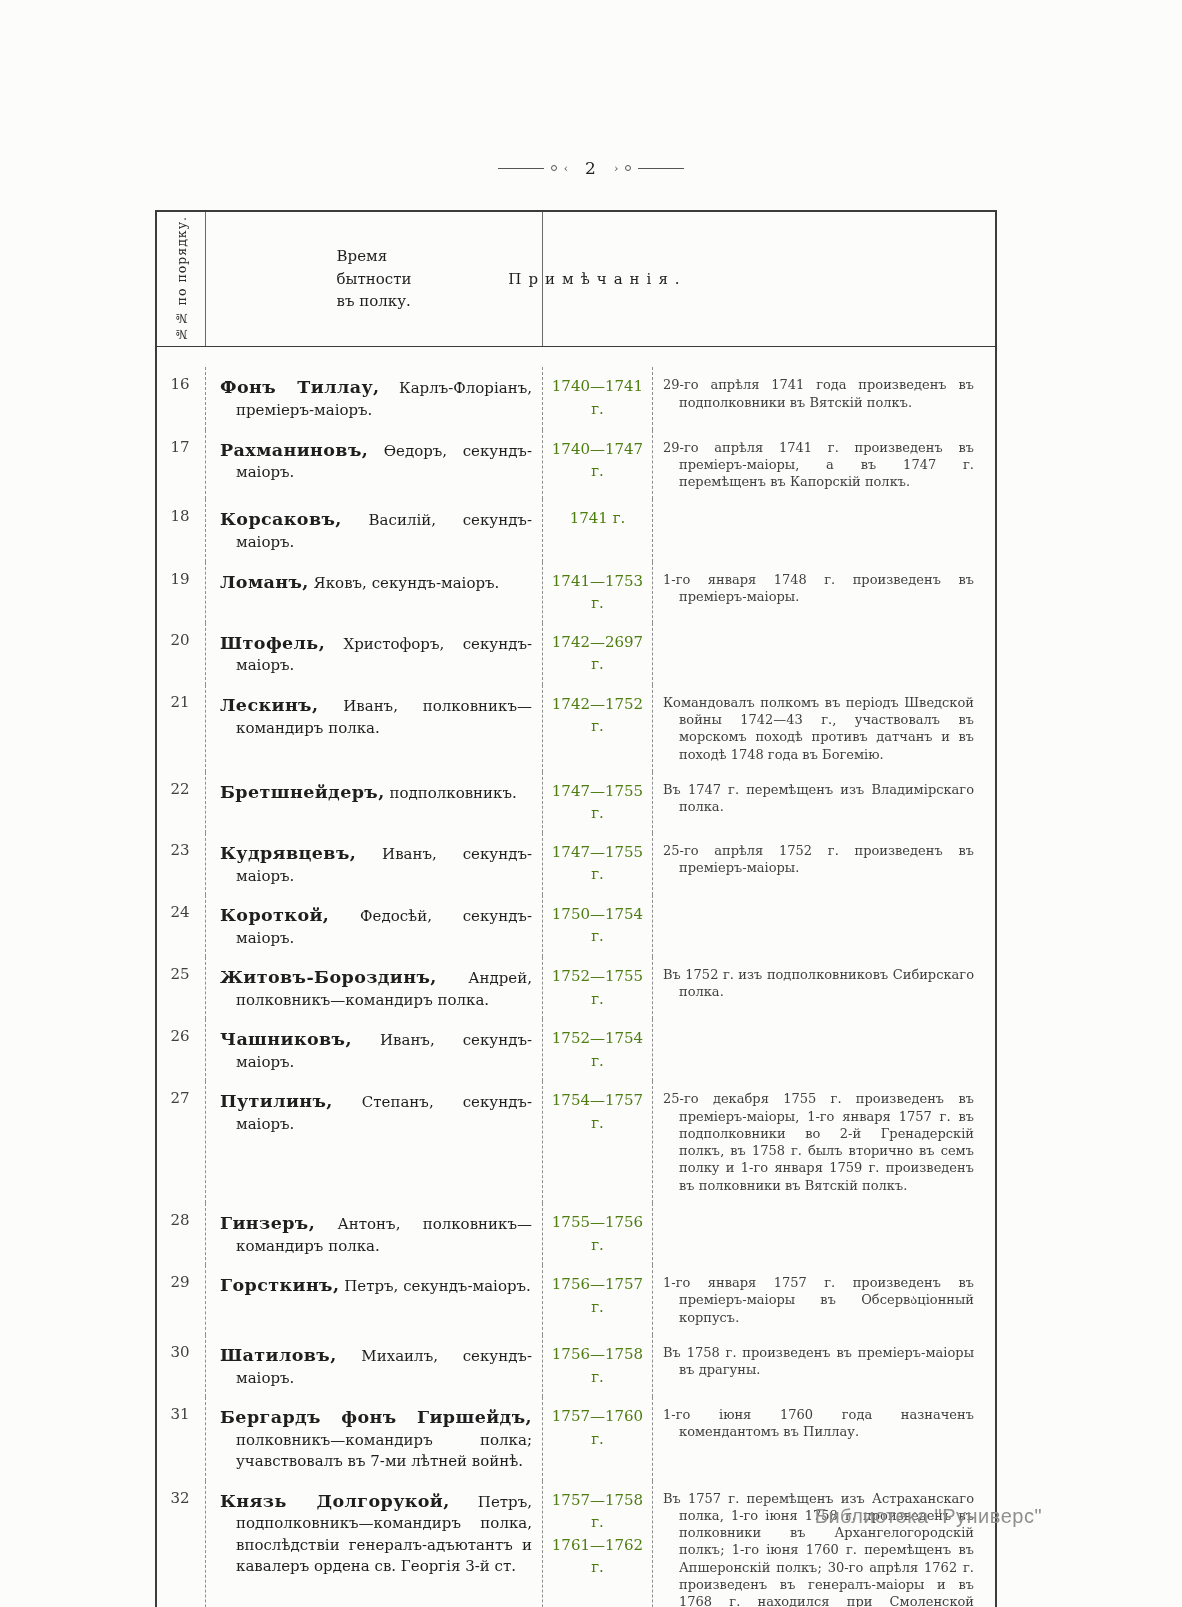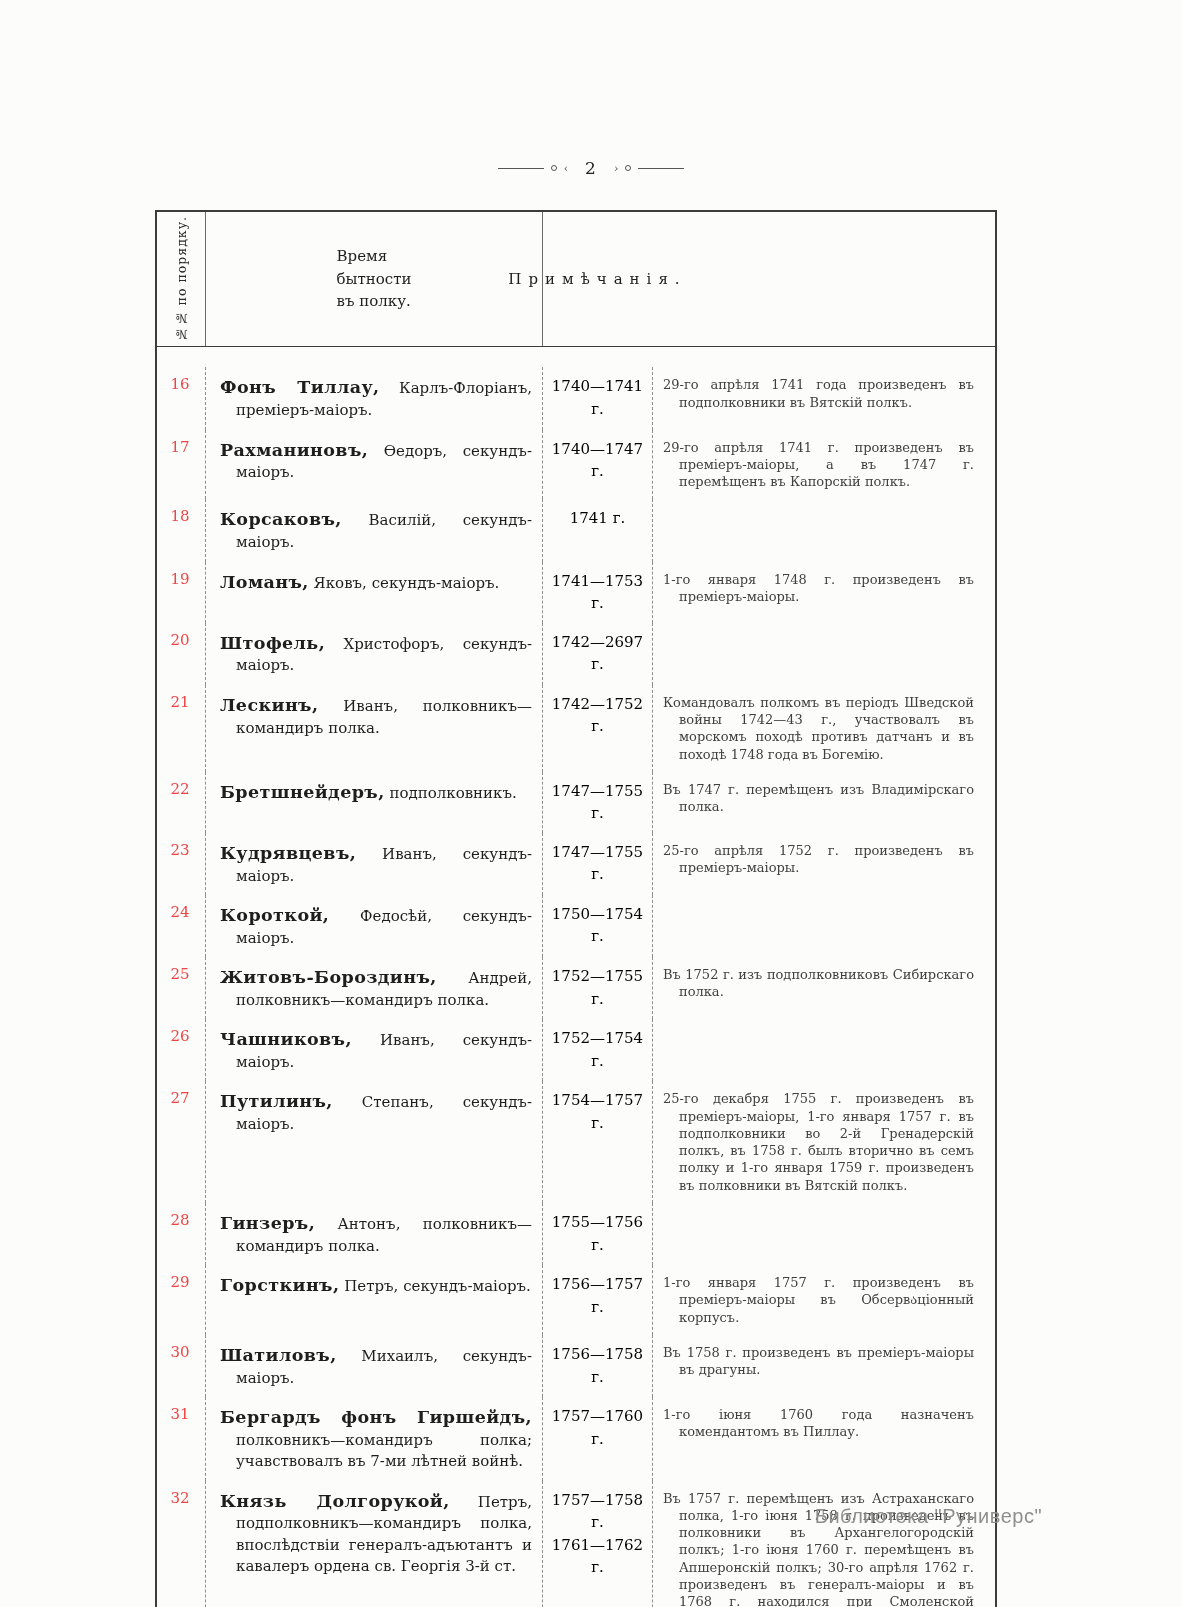--- a/index.html
+++ b/index.html
@@ -47,33 +47,33 @@
   .h-time{font-size:15px;white-space:pre-line;line-height:1.5;}
   .h-notes{font-size:15px;letter-spacing:7px;}
 
   .tbody{flex:1;display:flex;flex-direction:column;padding-top:0;}
   #rows-container{display:block;padding-top:20px;}
   .row{display:grid;grid-template-columns:48px 337px 110px 1fr;}
   .row .cell{box-sizing:border-box;}
   .row .c-name,.row .c-date,.row .c-note{border-left:1px dashed #8f8f8f;}
 
   .c-num{
-    text-align:center;font-size:15px;padding:8px 2px 8px 0;color:#ef4444;
+    text-align:center;font-size:15px;padding:8px 2px 8px 0;color:#404040;
   }
   .c-name{
     font-size:15px;line-height:1.42;
     padding:8px 10px 8px 30px;text-indent:-16px;
     text-align:justify;
   }
   .c-name .surname{
     font-weight:bold;font-size:17.5px;letter-spacing:.4px;
   }
   .c-date{
     font-size:15px;text-align:center;padding:8px 4px;
-    white-space:pre-line;line-height:1.5;color:#000000;
+    white-space:pre-line;line-height:1.5;color:#4d7c0f;
   }
   .c-note{
     font-size:13px;line-height:1.33;
     padding:9px 21px 9px 26px;text-indent:-16px;
     text-align:justify;color:#404040;
   }
 
   
   .footer-mark{
     position:absolute;top:1505px;right:140px;

